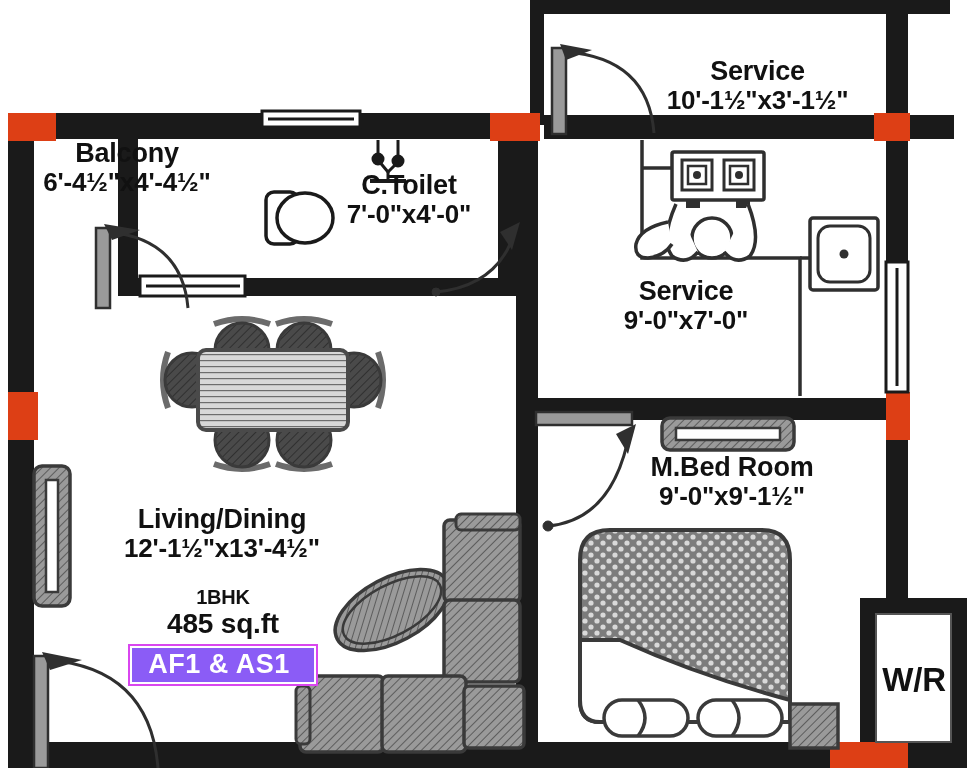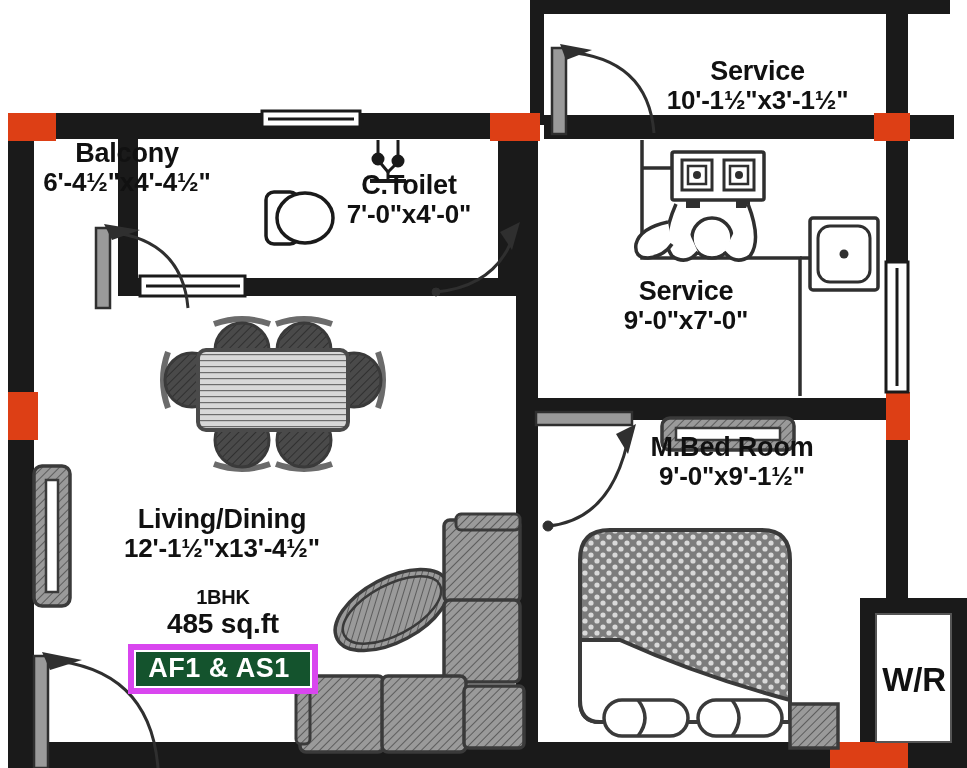--- a/index.html
+++ b/index.html
@@ -23,27 +23,27 @@
     line-height: 1.12;
     letter-spacing: -0.2px;
     pointer-events: none;
   }
   .lbl .rname { display:block; font-size: 27px; }
   .lbl .rdim  { display:block; font-size: 26px; }
   .tag-bhk { font-size: 20px; font-weight: bold; display:block; }
   .tag-area { font-size: 28px; font-weight: bold; display:block; }
   .tag-code {
     display:block;
-    background: #14532d;
+    background: #8b5cf6;
     color: #ffffff;
     font-size: 27px;
     font-weight: bold;
     padding: 3px 12px 5px 4px;
     margin-top: 4px;
-    border: 6px solid #d946ef;
+    border: 2px solid #d946ef;
     box-shadow: inset 0 0 0 2px #ffffff;
     letter-spacing: 0.5px;
   }
   .wr-lbl { font-size: 33px; font-weight: bold; }
 </style>
 </head>
 <body>
 
 <div id="plan">
 
@@ -316,21 +316,21 @@
   <div class="lbl" style="left:320px; top:170px; width:178px;">
     <span class="rname">C.Toilet</span>
     <span class="rdim">7'-0"x4'-0"</span>
   </div>
 
   <div class="lbl" style="left:588px; top:276px; width:196px;">
     <span class="rname">Service</span>
     <span class="rdim">9'-0"x7'-0"</span>
   </div>
 
-  <div class="lbl" style="left:624px; top:432px; width:216px;">
+  <div class="lbl" style="left:624px; top:452px; width:216px;">
     <span class="rname">M.Bed Room</span>
     <span class="rdim">9'-0"x9'-1½"</span>
   </div>
 
   <div class="lbl" style="left:88px; top:504px; width:268px;">
     <span class="rname">Living/Dining</span>
     <span class="rdim">12'-1½"x13'-4½"</span>
   </div>
 
   <div class="lbl" style="left:128px; top:586px; width:190px;">

